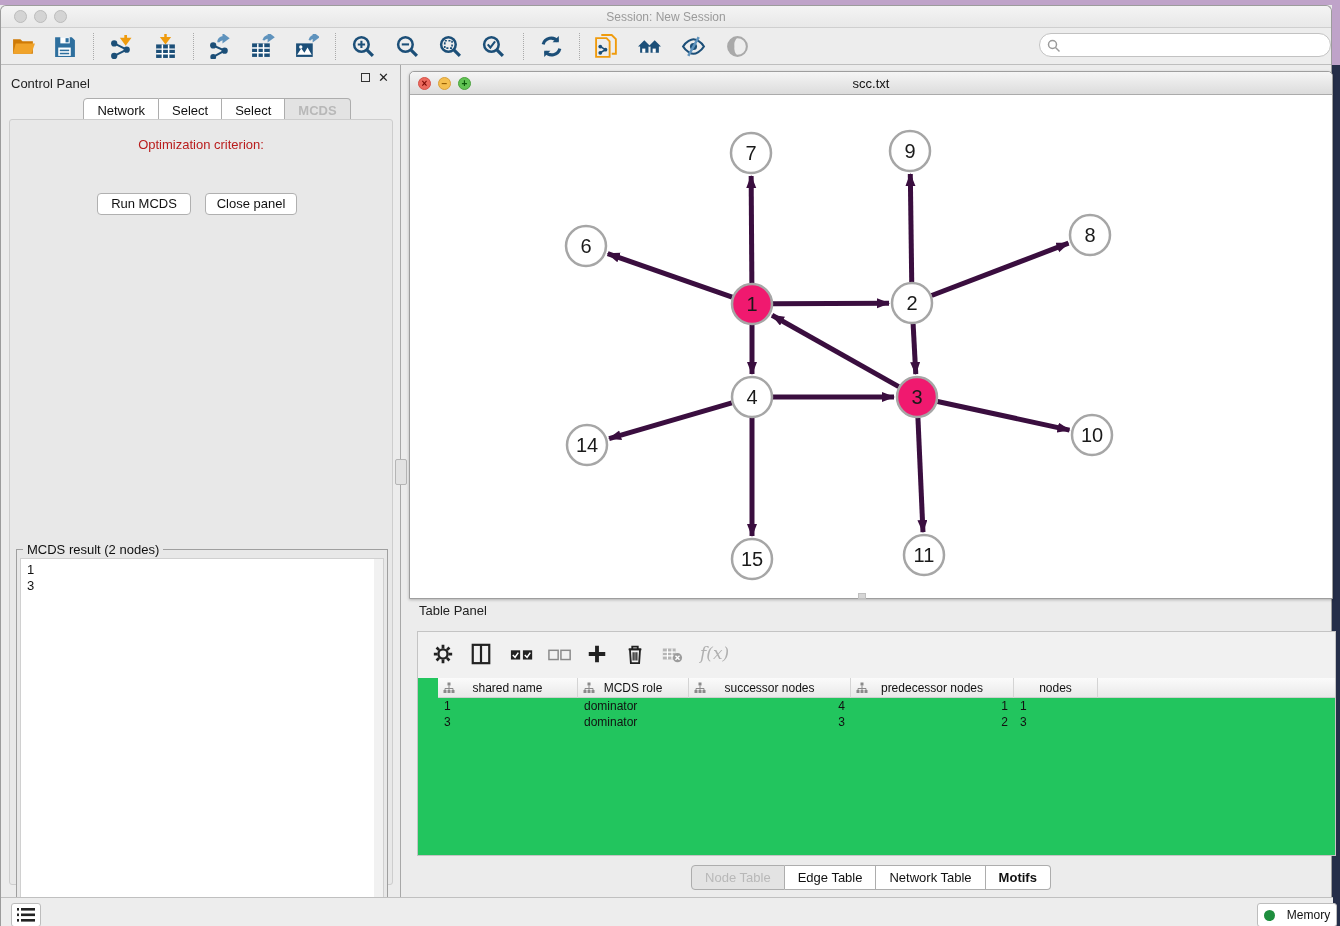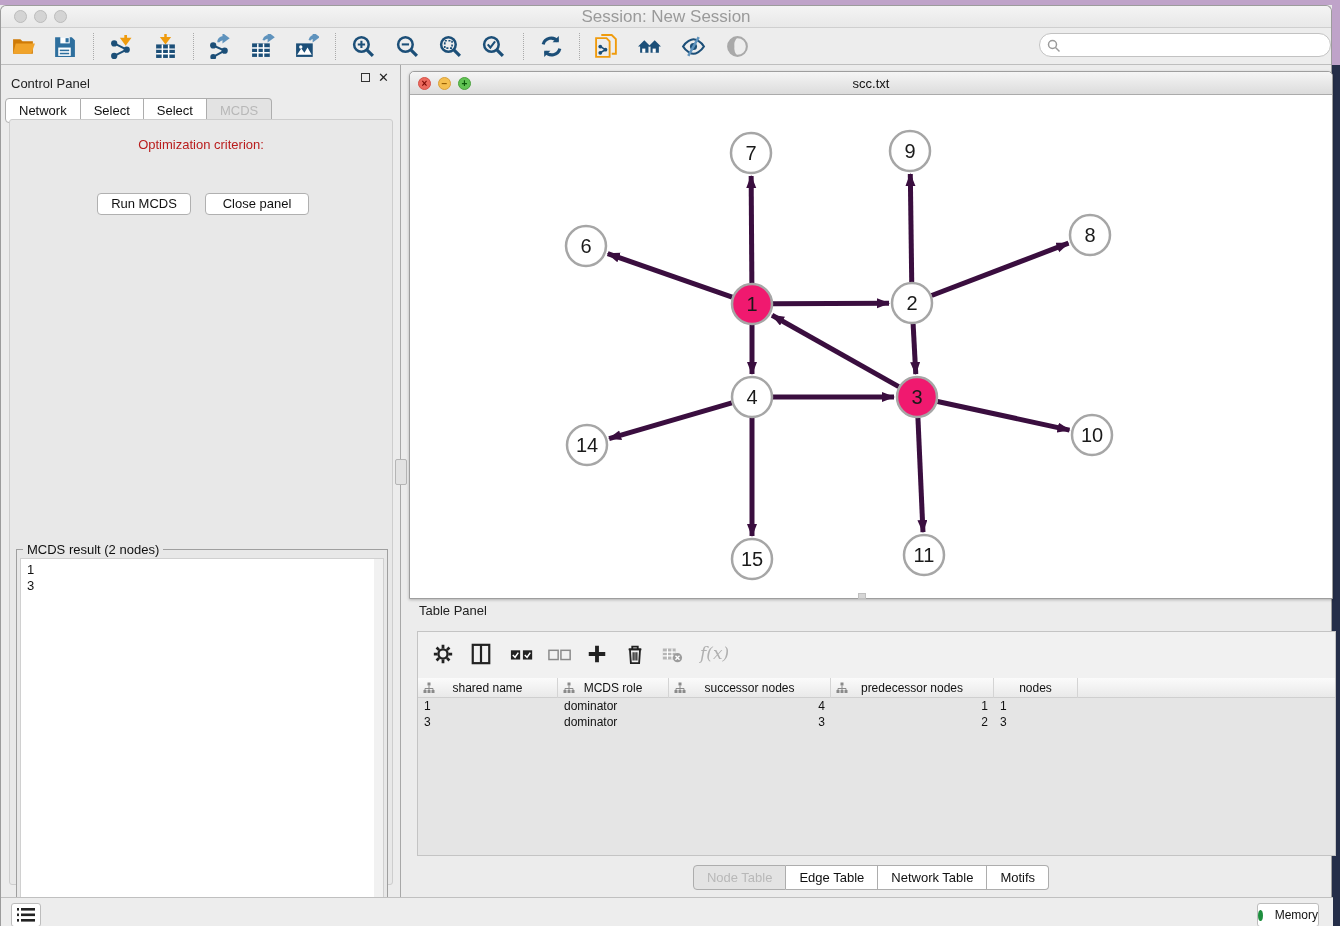--- a/index.html
+++ b/index.html
@@ -8,49 +8,49 @@
 
   
   #desktop-top { top:0; left:0; width:1340px; height:5px; background:#BFA3C9; }
   #desktop-right-top { top:0; right:0; width:8px; height:65px; background:#BFA3C9; }
   #desktop-right { top:65px; right:0; width:8px; height:861px; background:linear-gradient(180deg,#39435f,#232b44 40%,#2b3css 60%,#1e2740); background-color:#252e49; }
 
   
   #main-window { top:5px; left:0; width:1332px; height:921px; background:#ECECEC; border-radius:6px 6px 0 0; border:1px solid #9c9c9c; border-bottom:none; }
 
   #titlebar { top:0; left:0; right:0; height:22px; background:linear-gradient(#f4f4f4,#e8e8e8); border-radius:6px 6px 0 0; border-bottom:1px solid #cfcfcf; }
-  #titlebar .t-title { width:100%; text-align:center; line-height:22px; font-size:17px; color:#9a9a9a; }
+  #titlebar .t-title { width:100%; text-align:center; line-height:22px; font-size:12px; color:#9a9a9a; }
   .traffic { width:13px; height:13px; border-radius:50%; top:4px; }
   .traffic.gray { background:#d4d4d4; border:1px solid #bcbcbc; }
 
   #toolbar { top:22px; left:0; right:0; height:37px; background:#EDEDED; border-bottom:1px solid #bebebe; }
   .tb-icon { top:6px; width:25px; height:25px; cursor:default; }
   .tb-sep { top:5px; width:1px; height:27px; border-left:1px dotted #aaa; }
   #search-box { top:5px; left:1038px; width:292px; height:24px; background:#fff; border:1px solid #c2c2c2; border-radius:12px; }
   #search-box svg { position:absolute; left:7px; top:5px; }
 
   
   #control-panel { top:59px; left:0; width:400px; height:832px; background:#ECECEC; border-right:1px solid #a8a8a8; }
   .panel-title { font-size:13px; color:#222; }
   .panel-btns { position:absolute; top:8px; display:flex; gap:8px; align-items:center; }
   .float-ico { width:9px; height:9px; border:1.5px solid #333; display:inline-block; }
   .close-ico { font-size:13px; font-weight:bold; color:#222; line-height:9px; }
-  #cp-tabs { top:33px; left:4px; width:400px; }
+  #cp-tabs { top:33px; left:16px; width:400px; text-align:center; }
   .seg { display:inline-flex; }
   .seg-tab { background:#fff; border:1px solid #adadad; border-left:none; padding:4px 13px; font-size:13px; color:#111; }
   .seg-tab:first-child { border-left:1px solid #adadad; border-radius:4px 0 0 4px; }
-  .seg-tab:last-child { border-radius:0 4px 4px 0; }
+  .seg-tab:last-child { border-radius:0 4px 4px 0;font-weight:bold; }
   .seg-tab.selected { background:#e3e3e3; color:#b8b8b8; }
   #cp-content { top:54px; left:8px; width:384px; height:766px; background:#E8E8E8; border:1px solid #cdcdcd; border-radius:3px; }
   #opt-label { top:17px; width:100%; text-align:center; font-size:13px; color:#b91c1c; }
   #opt-dropdown { top:40px; left:36px; width:310px; height:22px; background:#fff; border:1px solid #b3b3b3; border-radius:4px; font-size:13px; color:#111; line-height:20px; padding-left:10px; }
   #opt-dropdown .stepper { position:absolute; right:6px; top:3px; }
   .cp-btn { top:73px; height:22px; background:#fff; border:1px solid #b0b0b0; border-radius:4px; font-size:13px; color:#111; text-align:center; line-height:20px; }
   #run-btn { left:87px; width:94px; }
-  #closep-btn { left:195px; width:104px; }
+  #closep-btn { left:195px; width:92px; }
   #mcds-group { top:429px; left:6px; width:372px; height:382px; border:1px solid #9f9f9f; background:#E8E8E8; }
   #mcds-legend { position:absolute; top:-8px; left:6px; background:#E8E8E8; padding:0 4px; font-size:13px; color:#111; }
   #mcds-text { position:absolute; left:3px; top:8px; right:3px; bottom:4px; background:#fff; border:1px solid #d0d0d0; font-size:13px; color:#111; line-height:16px; padding:3px 0 0 6px; white-space:pre; }
   #mcds-scroll { position:absolute; right:0; top:0; bottom:0; width:9px; background:#f1f1f1; }
   #divider-grip { top:453px; left:394px; width:12px; height:26px; background:#e2e2e2; border:1px solid #b5b5b5; border-radius:2px; }
 
   
   #net-window { top:65px; left:408px; width:924px; height:528px; background:#fff; border:1px solid #9e9e9e; border-radius:5px 5px 0 0; box-shadow:0 1px 3px rgba(0,0,0,.25); }
   #net-titlebar { top:0; left:0; right:0; height:23px; background:linear-gradient(#f5f5f5,#dcdcdc); border-bottom:1px solid #ababab; border-radius:5px 5px 0 0; }
   #net-titlebar .t-title { width:100%; text-align:center; line-height:23px; font-size:13px; color:#111; }
@@ -60,34 +60,34 @@
   .tl.green { left:48px; background:#61c354; border:1px solid #4ba13e; color:#0b5a0b; }
   #graph-area { top:23px; left:0; width:922px; height:504px; }
   #net-grip { top:521px; left:448px; width:8px; height:6px; background:#d6d6d6; border:1px solid #c0c0c0; }
 
   
   #table-panel { top:595px; left:408px; width:924px; height:295px; }
   #tp-header { top:2px; left:10px; font-size:13px; color:#222; }
   #tp-container { top:30px; left:8px; width:919px; height:225px; background:#fff; border:1px solid #c4c4c4; }
   #tp-toolbar { top:0; left:0; right:0; height:46px; background:#F1F1F1; }
   .tpt-icon { top:11px; width:24px; height:24px; }
-  #node-table { top:46px; left:0; right:0; bottom:0; background:#e5e5e5; }
+  #node-table { top:46px; left:0; right:0; bottom:0; background:#22c55e;padding-left:20px; }
   #table-head { display:flex; height:20px; background:linear-gradient(#fbfbfb,#e9e9e9); border-bottom:1px solid #cfcfcf; }
   .t-hcell { display:flex; align-items:center; justify-content:center; position:relative; border-right:1px solid #d4d4d4; font-size:12px; color:#111; height:20px; }
   .t-hcell svg { position:absolute; left:5px; top:4px; }
   .c0{width:140px} .c1{width:111px} .c2{width:162px} .c3{width:163px} .c4{width:84px}
   .t-row { display:flex; height:16px; }
   .t-cell { font-size:12px; color:#111; padding:1px 6px 0 6px; overflow:hidden; }
   .t-cell.al-r { text-align:right; }
   #tp-tabs { top:264px; left:0; width:924px; text-align:center; }
 
   
   #status-bar { top:891px; left:0; width:1332px; height:30px; background:#EDEDED; border-top:1px solid #c0c0c0; }
   #list-btn { top:5px; left:10px; width:30px; height:24px; background:#fff; border:1px solid #bdbdbd; border-radius:3px; text-align:center; }
-  #memory-btn { top:5px; left:1256px; width:62px; height:24px; background:#fff; border:1px solid #bdbdbd; border-radius:3px; font-size:12px; color:#111; display:flex; align-items:center; justify-content:center; gap:12px; }
+  #memory-btn { top:5px; left:1256px; width:80px; height:24px; background:#fff; border:1px solid #bdbdbd; border-radius:3px; font-size:12px; color:#111; display:flex; align-items:center; justify-content:center; gap:12px; }
   #memory-dot { width:11px; height:11px; border-radius:50%; background:#1e8e3e; }
   .fx { font-family:"DejaVu Serif","Liberation Serif",serif; font-style:italic; font-size:17px; color:#b0b0b0; }
 </style>
 </head>
 <body>
 
 <div class="abs" id="desktop-top"></div>
 <div class="abs" id="desktop-right-top"></div>
 <div class="abs" id="desktop-right"></div>
 

